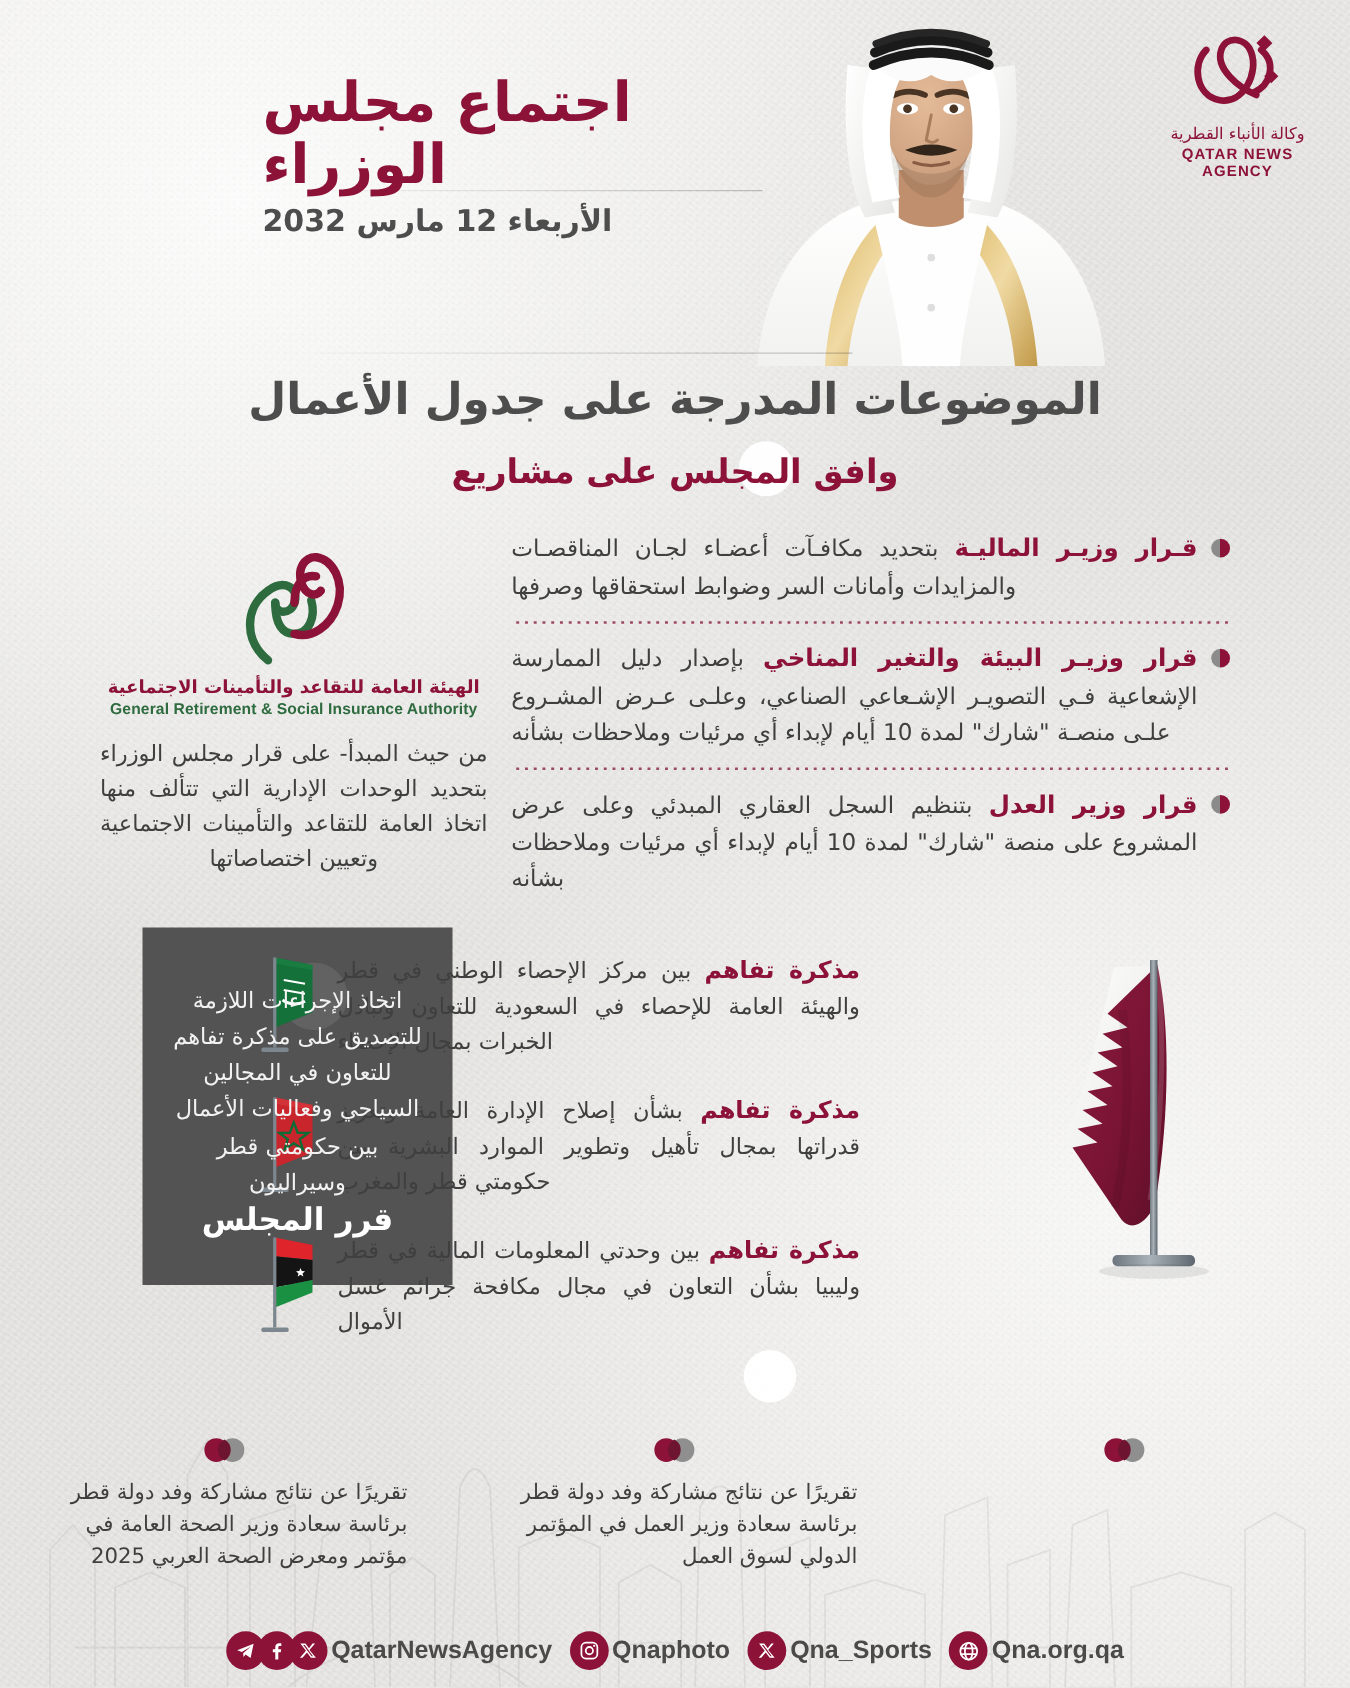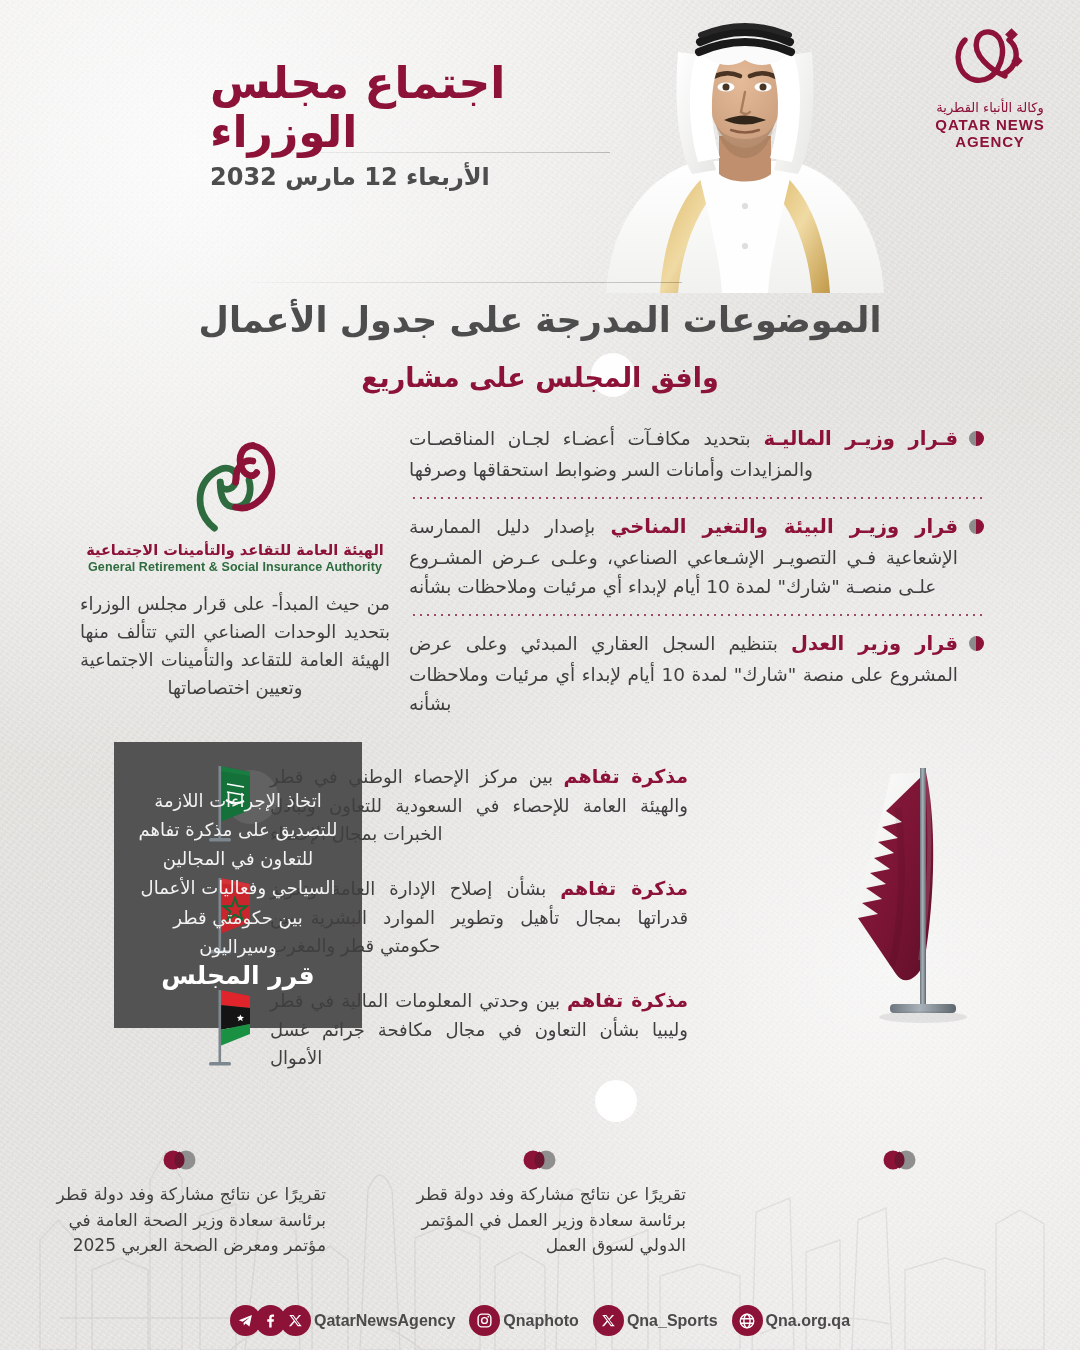--- a/index.html
+++ b/index.html
@@ -53,21 +53,21 @@
     opacity: .95;
     z-index: 0;
   }
 
   
   #header { position: absolute; top: 0; left: 0; width: 1080px; height: 300px; }
 
   #qna-logo { position: absolute; top: 24px; left: 920px; width: 140px; text-align: center; }
   #qna-logo svg { display: block; margin: 0 auto; }
   .qna-ar { font-size: 13px; font-weight: normal; color: #8c1238; letter-spacing: .5px; margin-top: 2px; }
-  .qna-en { font-size: 15px; font-weight: bold; color: #8c1238; letter-spacing: .9px; margin-top: 1px; font-family: "Liberation Sans", sans-serif; }
+  .qna-en { font-size: 12px; font-weight: bold; color: #8c1238; letter-spacing: .9px; margin-top: 1px; font-family: "Liberation Sans", sans-serif; }
 
   #title-block { position: absolute; top: 46px; right: 450px; width: 420px; text-align: left; margin-top: 12px; }
   #main-title { font-size: 44px; font-weight: bold; color: #8c1238; line-height: 1.12; letter-spacing: -.5px; }
   #date-line  { font-size: 24px; font-weight: bold; color: #4d4d4d; margin-top: 6px; }
 
   #hdr-rule-1 { position: absolute; top: 152px; right: 470px; width: 350px; height: 1px; background: linear-gradient(to left, rgba(0,0,0,.22), rgba(0,0,0,.02)); }
   #hdr-rule-2 { position: absolute; top: 282px; right: 398px; width: 430px; height: 1px; background: linear-gradient(to left, rgba(0,0,0,.22), rgba(0,0,0,.02)); }
 
   #person-block { position: absolute; top: 172px; right: 470px; width: 420px; text-align: left; }
   .p-honor { font-size: 20px; font-weight: bold; color: #4d4d4d; line-height: 1.3; }
@@ -165,21 +165,21 @@
   }
   .sgrp { display: flex; align-items: center; margin: 0 7px; }
   .sico {
     width: 31px; height: 31px; border-radius: 50%;
     background: #8c1238; display: flex; align-items: center; justify-content: center;
     margin-right: -6px; position: relative;
   }
   .sico:last-of-type { margin-right: 0; }
   .sico svg { display: block; }
   .shandle {
-    font-size: 16px; font-weight: bold; color: #4a4a4a;
+    font-size: 20px; font-weight: bold; color: #4a4a4a;
     margin-left: 9px; font-family: "Liberation Sans", sans-serif;
     white-space: nowrap;
   }
 </style>
 </head>
 <body>
 
 <div id="page">
   <div id="grain"></div>
 
@@ -337,21 +337,21 @@
       <g fill="none" stroke-linecap="round" stroke-width="7">
         <path d="M64 94 C 44 78, 44 50, 64 36 C 78 26, 90 34, 86 46 C 83 56, 70 56, 70 46" stroke="#2e6b3f"></path>
         <path d="M70 46 C 70 64, 76 72, 86 72 C 98 72, 104 58, 100 44" stroke="#2e6b3f"></path>
         <path d="M86 72 C 100 76, 116 66, 122 48 C 128 28, 118 10, 104 8" stroke="#8c1238"></path>
         <path d="M104 8 C 94 8, 88 18, 92 30 C 95 39, 104 42, 108 36" stroke="#8c1238"></path>
         <path d="M86 46 C 86 30, 94 22, 104 24" stroke="#8c1238"></path>
       </g>
     </svg>
     <div class="grsia-ar">الهيئة العامة للتقاعد والتأمينات الاجتماعية</div>
     <div class="grsia-en">General Retirement &amp; Social Insurance Authority</div>
-    <div id="grsia-note">من حيث المبدأ- على قرار مجلس الوزراء بتحديد الوحدات الصناعي التي تتألف منها الهيئة العامة للتقاعد والتأمينات الاجتماعية وتعيين اختصاصاتها</div>
+    <div id="grsia-note">من حيث المبدأ- على قرار مجلس الوزراء بتحديد الوحدات الإدارية التي تتألف منها اتخاذ العامة للتقاعد والتأمينات الاجتماعية وتعيين اختصاصاتها</div>
   </div>
 
   <div id="council-box">
     <div class="circ"></div>
     <div id="council-body">اتخاذ الإجراءات اللازمة للتصديق على مذكرة تفاهم للتعاون في المجالين السياحي وفعاليات الأعمال بين حكومتي قطر وسيراليون</div>
     <div id="council-title">قرر المجلس</div>
   </div>
 
   <div id="mous">
 

